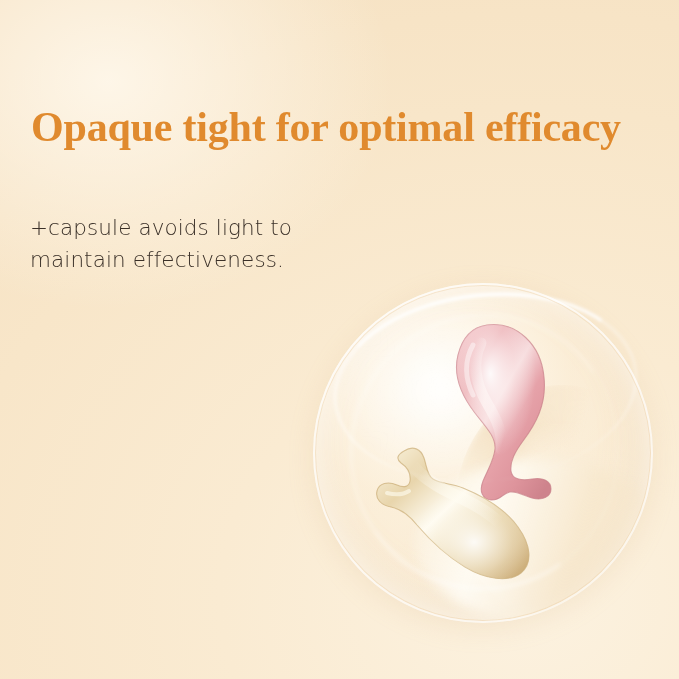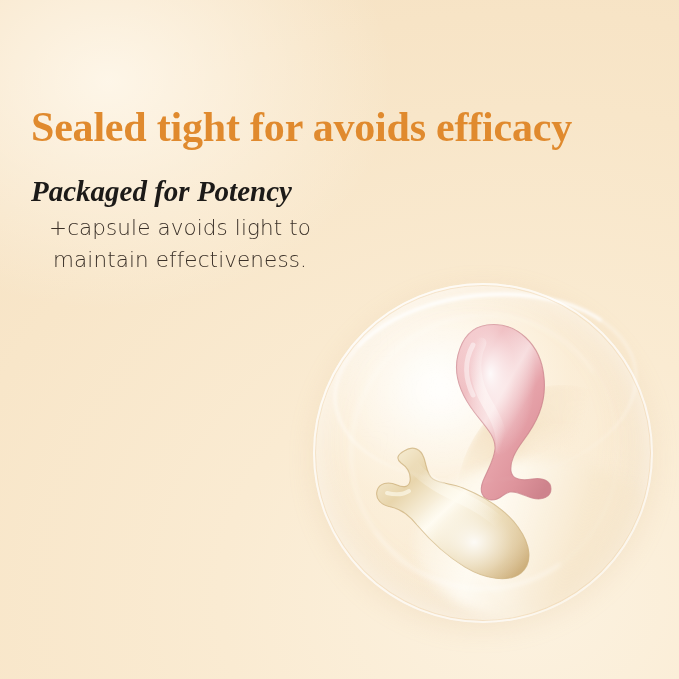--- a/index.html
+++ b/index.html
@@ -70,21 +70,21 @@
     width: 300px;
     color: #3A3028;
     font-family: "DejaVu Sans", "Liberation Sans", sans-serif;
     font-weight: 300;
     font-size: 21.5px;
     line-height: 32px;
     letter-spacing: 0.1px;
   }
   .body-block.p1 { top: 212px; }
   .body-block.p2 { top: 302px; }
-  .body-block p { margin: 0; text-align: center; }
+  .body-block p { margin: 0; }
 
   
   .bubble-wrap {
     position: absolute;
     left: 313px;
     top: 283px;
     width: 340px;
     height: 340px;
   }
 
@@ -211,23 +211,22 @@
   .capsule-cream { left: 60px;  top: 160px; width: 172px; height: 140px; }
 </style>
 </head>
 <body>
 
 <div id="page">
 
   <div class="bg-base"></div>
   <div class="bg-warm-sheen"></div>
 
-  <h1 class="heading">Sealed tight for avoids efficacy</h1>
-
-  <h2 class="subheading">Packaged for Potency</h2>
+  <h1 class="heading">Opaque tight for optimal efficacy</h1>
+
 
   <div class="body-block p1">
     <p>+capsule avoids light to maintain effectiveness.</p>
   </div>
 
 
   <div class="bubble-wrap">
 
     <div class="bubble-glass"></div>
     <div class="bubble-gloss"></div>

